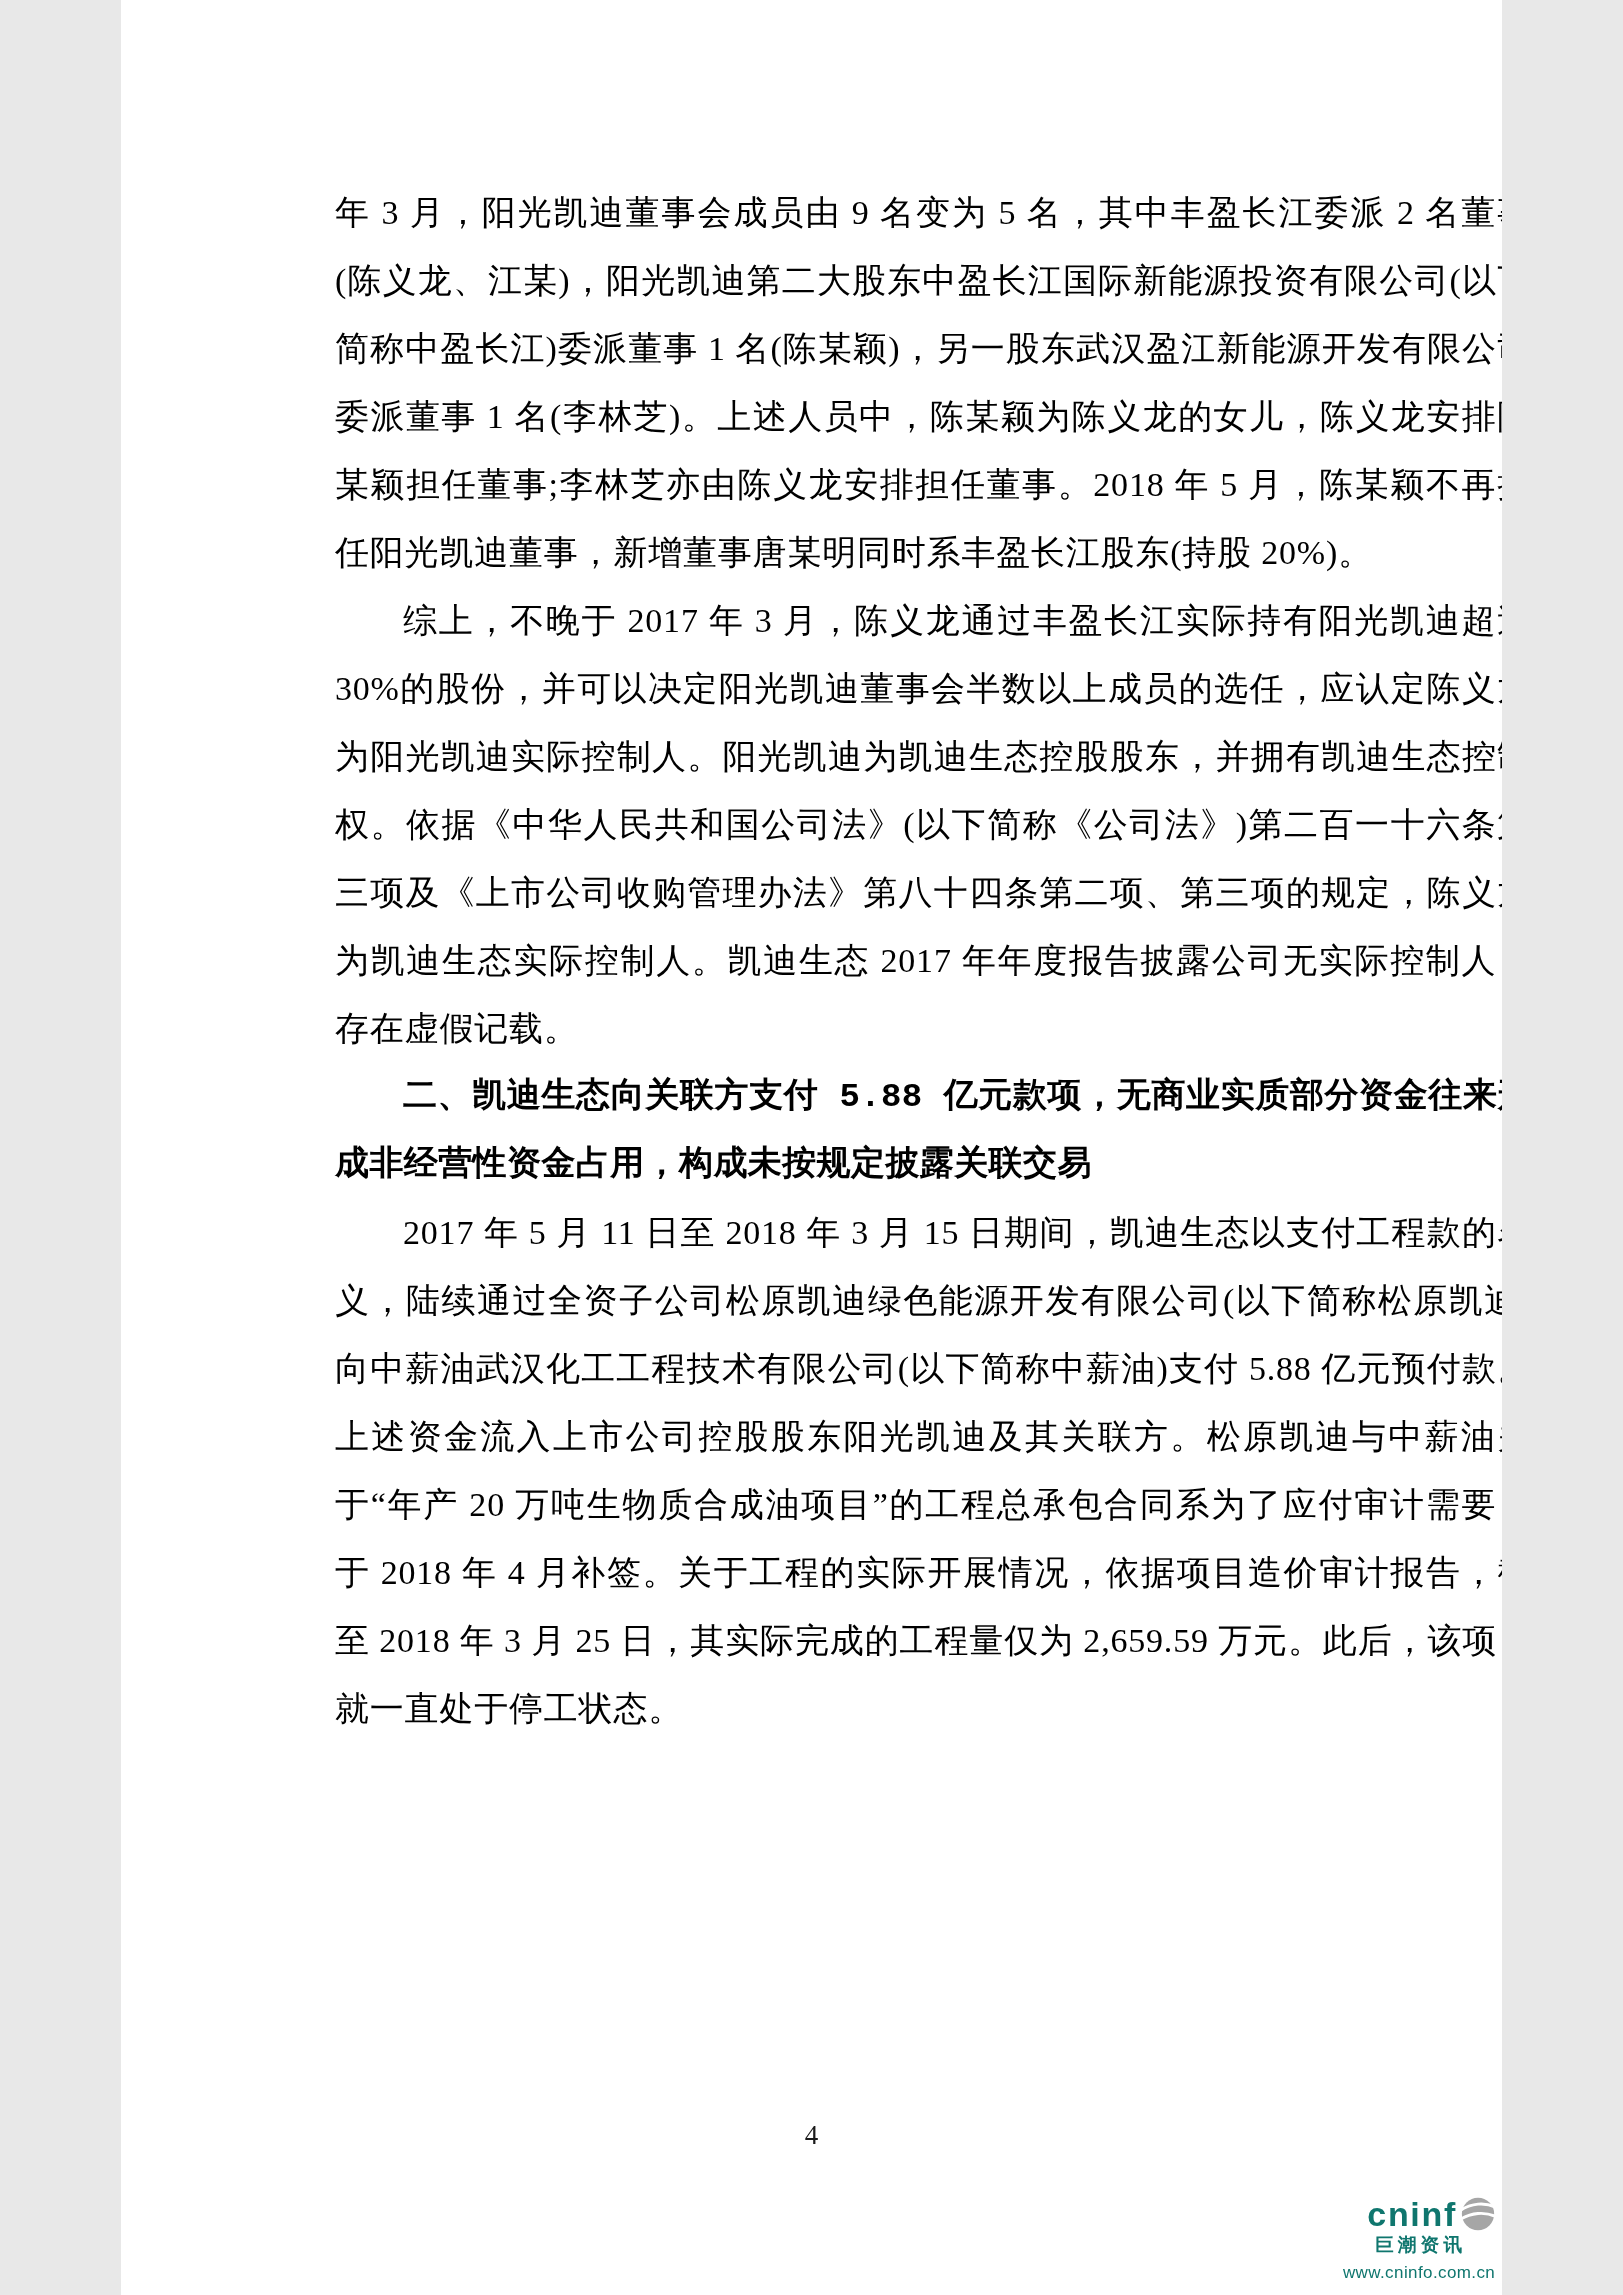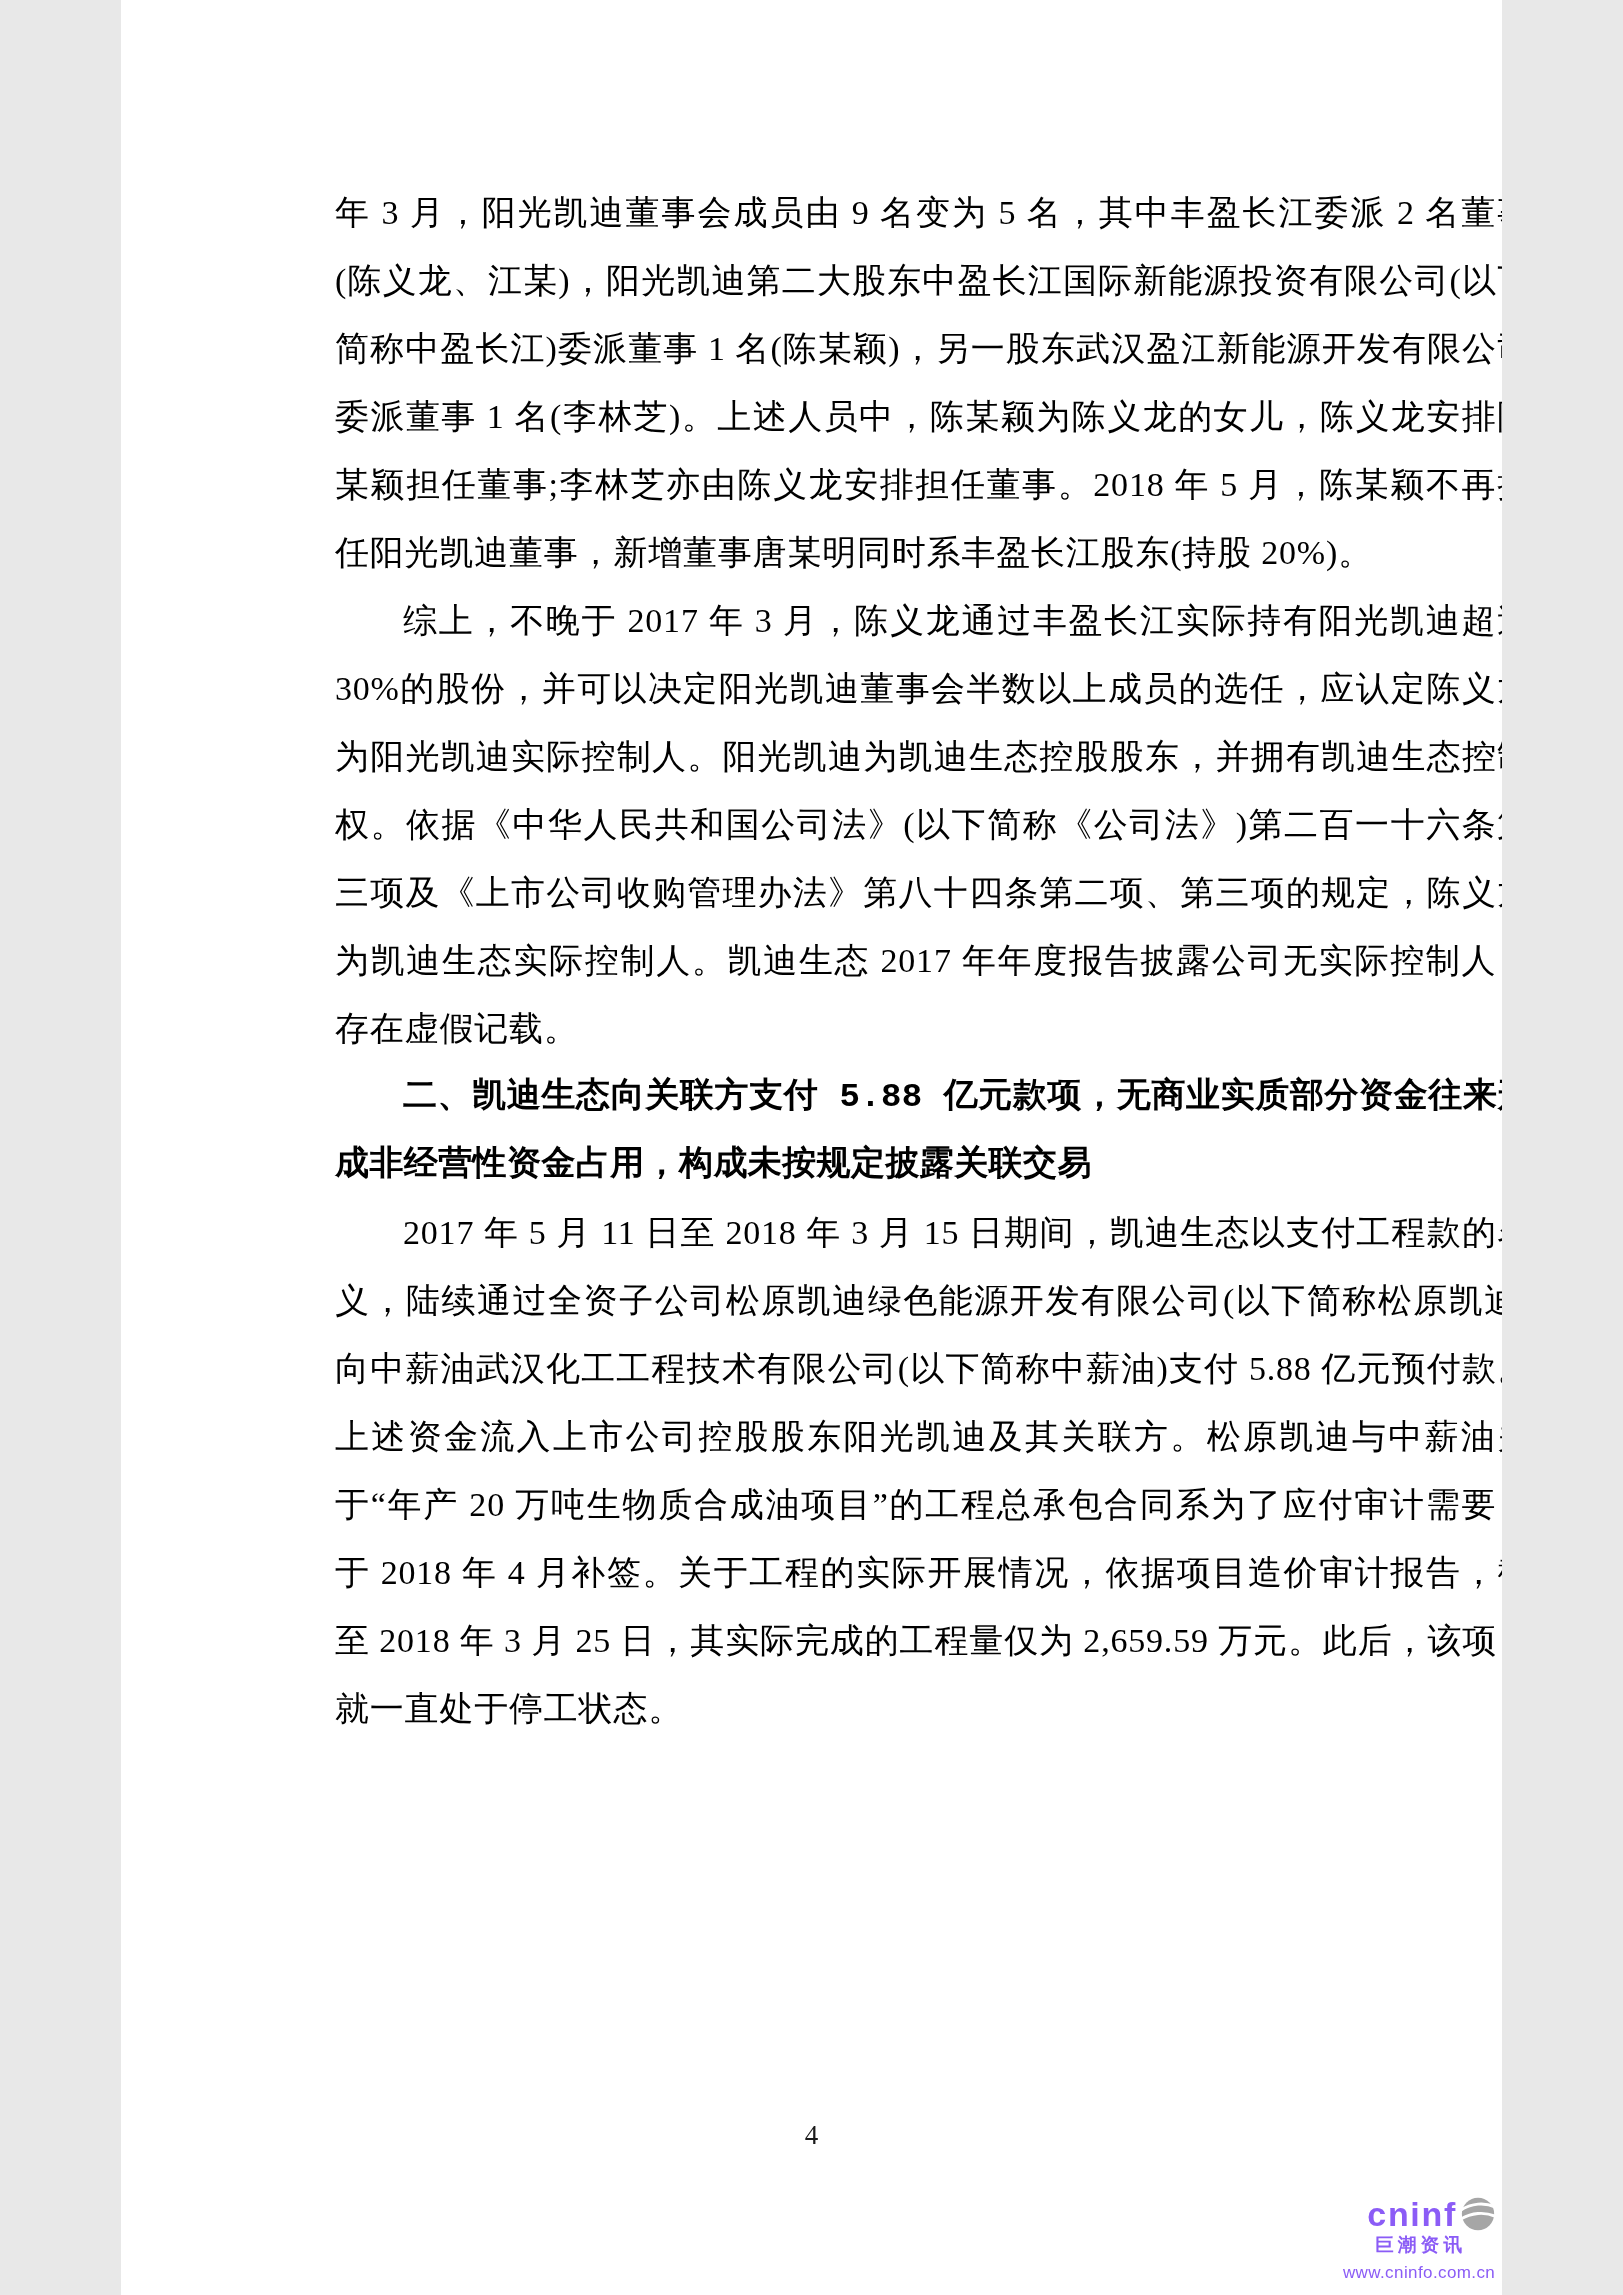--- a/index.html
+++ b/index.html
@@ -40,21 +40,21 @@
     width: 100%;
     text-align: center;
     font-size: 27px;
     color: #1a1a1a;
   }
   .logo {
     position: absolute;
     top: 2197px;
     right: 6.8px;
     width: 169px;
-    color: #8b5cf6;
+    color: #0f766e;
     font-family: "Liberation Sans", sans-serif;
     user-select: none;
   }
   .logo-row {
     display: flex;
     align-items: center;
     justify-content: flex-end;
     gap: 4.2px;
   }
   .logo-brand {

